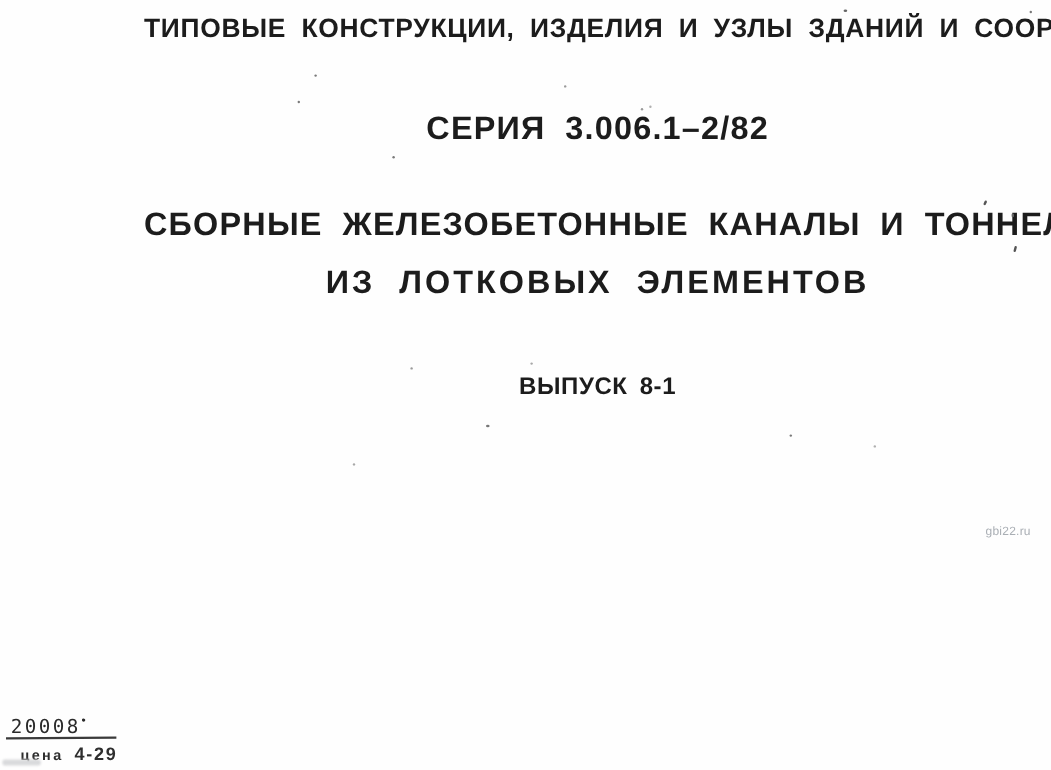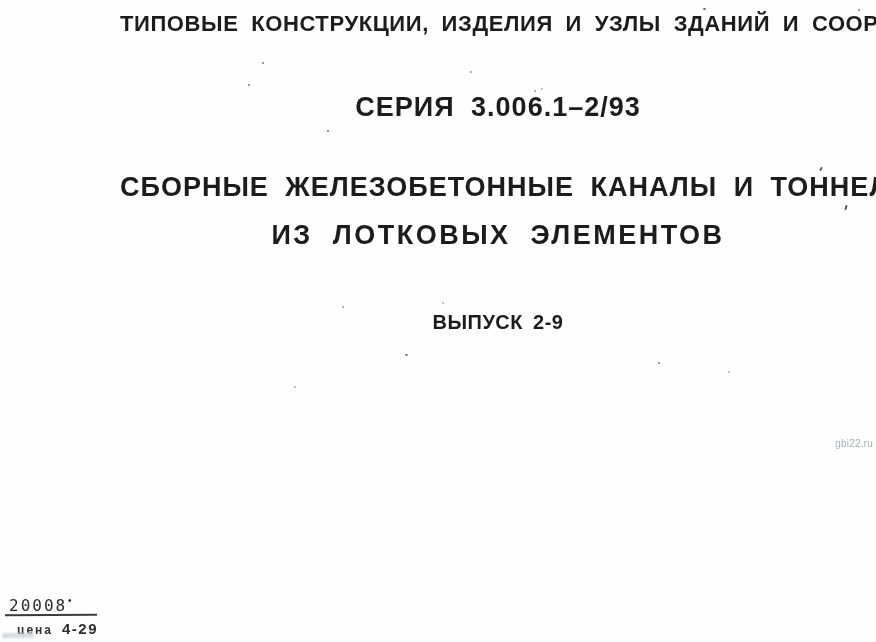--- a/index.html
+++ b/index.html
@@ -72,21 +72,21 @@
   }
   .doc-sub-2 {
     top: 382px;
     font-size: 24px;
     letter-spacing: 1px;
     word-spacing: 7px;
   }
   .watermark {
     position: absolute;
     top: 438px;
-    right: 3px;
+    right: 17px;
     font-size: 10px;
     color: var(--watermark, #a9aeb4);
     letter-spacing: 0.2px;
   }
   
   .stamp {
     position: absolute;
     left: 0;
     top: 594px;
     width: 120px;
@@ -154,27 +154,27 @@
   }
 </style>
 </head>
 <body>
 
 <div class="page">
 
   <div class="center-col">
     <div class="doc-header">ТИПОВЫЕ КОНСТРУКЦИИ, ИЗДЕЛИЯ И УЗЛЫ ЗДАНИЙ И СООРУЖЕНИЙ</div>
 
-    <div class="doc-series">СЕРИЯ 3.006.1–2/93</div>
+    <div class="doc-series">СЕРИЯ 3.006.1–2/82</div>
 
     <div class="doc-title-1">СБОРНЫЕ ЖЕЛЕЗОБЕТОННЫЕ КАНАЛЫ И ТОННЕЛИ</div>
 
     <div class="doc-title-2">ИЗ ЛОТКОВЫХ ЭЛЕМЕНТОВ</div>
 
-    <div class="doc-issue">ВЫПУСК 2-9</div>
+    <div class="doc-issue">ВЫПУСК 8-1</div>
 
 
   </div>
 
   <div class="watermark">gbi22.ru</div>
 
   <div class="stamp">
     <span class="stamp-number">20008</span>
     <span class="stamp-mark">•</span>
     <div class="stamp-rule"></div>

